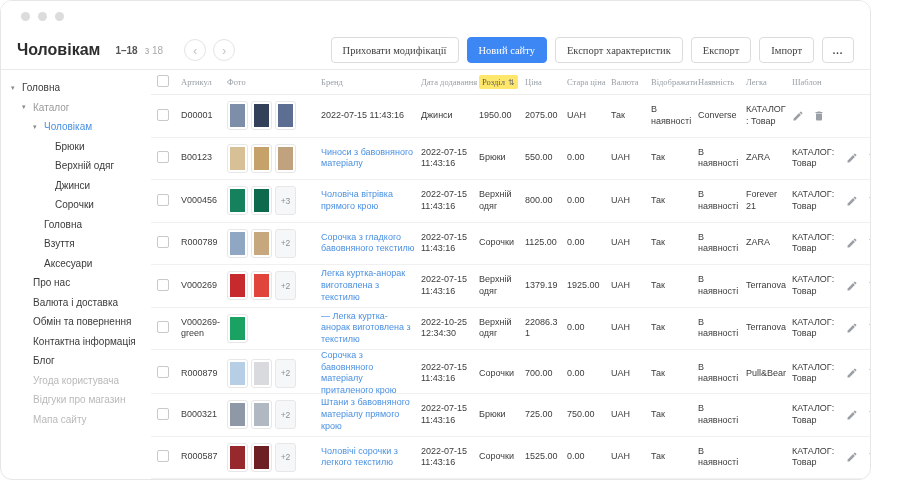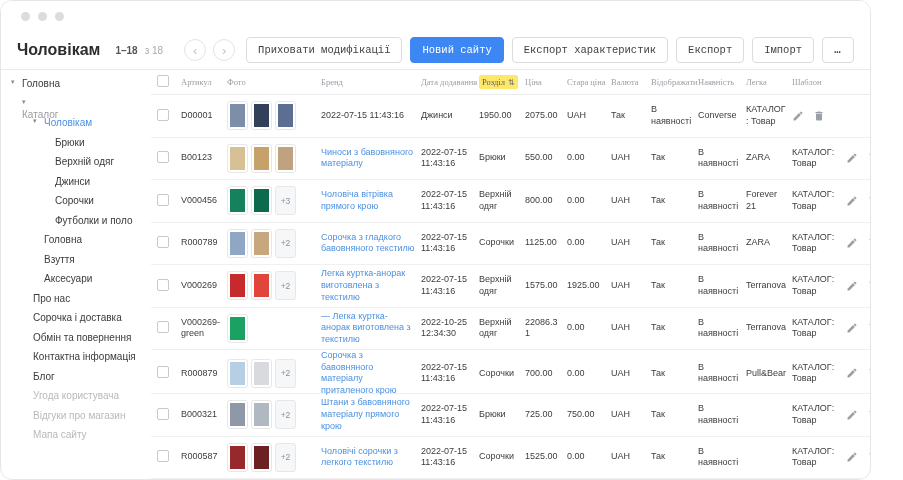--- a/index.html
+++ b/index.html
@@ -8,34 +8,34 @@
   
   .titlebar { height: 30px; flex: 0 0 30px; display: flex; align-items: center; padding-left: 20px; gap: 8px; background: #fff; }
   .dot { width: 9px; height: 9px; border-radius: 50%; background: #dcdcdc; display: inline-block; }
   
   .toolbar { height: 39px; flex: 0 0 39px; display: flex; align-items: center; padding: 0 16px; gap: 7px; border-bottom: 1px solid #eaeaea; }
   .page-title { font-size: 16px; font-weight: 700; color: #2d2d2d; margin-right: 8px; }
   .pg-range { font-size: 10px; font-weight: 700; color: #555; }
   .pg-total { font-size: 10px; color: #aaa; margin-right: 14px; }
   .pg-btn { width: 22px; height: 22px; border-radius: 50%; border: 1px solid #e4e4e4; background: #fff; color: #c4c4c4; font-size: 13px; line-height: 1; display: flex; align-items: center; justify-content: center; cursor: pointer; }
   .toolbar-right { margin-left: auto; display: flex; gap: 8px; align-items: center; }
-  .btn { height: 26px; padding: 0 11px; border: 1px solid #dcdcdc; border-radius: 4px; background: #fff; color: #3f3f3f; font-size: 10.5px; font-family: Liberation Mono, monospace; cursor: pointer; white-space: nowrap; }
+  .btn { height: 26px; padding: 0 11px; border: 1px solid #dcdcdc; border-radius: 4px; background: #fff; color: #3f3f3f; font-size: 10.5px; font-family: Liberation Serif, serif; cursor: pointer; white-space: nowrap; }
   .btn.primary { background: #3d87f5; border-color: #3d87f5; color: #fff; }
   .btn.more { width: 32px; padding: 0; font-weight: 700; letter-spacing: 1px; }
   
   .app-body { flex: 1; display: flex; overflow: hidden; }
   
   .sidebar { width: 150px; flex: 0 0 150px; padding: 8px 0 0 10px; overflow: hidden; }
-  .nav-item { display: flex; height: 19.5px; font-size: 10px; color: #3a3a3a; cursor: pointer; white-space: nowrap; }
+  .nav-item { display: flex; align-items: center; height: 19.5px; font-size: 10px; color: #3a3a3a; cursor: pointer; white-space: nowrap; }
   .nav-item .chev { width: 11px; font-size: 7px; color: #8a8a8a; flex: 0 0 11px; }
   .nav-item.lvl0 { padding-left: 0; }
   .nav-item.lvl1 { padding-left: 11px; }
   .nav-item.lvl2 { padding-left: 22px; }
   .nav-item.lvl3 { padding-left: 44px; }
-  .nav-item.muted { color: #9b9b9b; flex-direction: column; }
+  .nav-item.muted { color: #9b9b9b; }
   .nav-item.active { color: #4a90e2; }
   .nav-item.disabled { color: #b9b9b9; }
   
   .content { flex: 1; overflow: hidden; display: flex; flex-direction: column; }
   .thead, .trow { display: grid; grid-template-columns: 24px 46px 94px 100px 58px 46px 42px 44px 40px 47px 48px 46px 54px 38px; padding: 0 6px; align-items: center; }
   .thead { height: 25px; flex: 0 0 25px; border-bottom: 1px solid #ececec; font-size: 8.5px; color: #9aa0a6; }
   .thead > div { padding-right: 0; font-family: Liberation Serif, serif; }
   .hl { background: #ffe76b; border-radius: 2px; padding: 2px 3px; color: #5a5a5a; display: inline-flex; gap: 3px; align-items: center; }
   .sort-ic { font-size: 8px; color: #6a6a6a; }
   .trow { min-height: 42.5px; border-bottom: 1px solid #f0f0f0; font-size: 9px; color: #3c3c3c; }
@@ -99,37 +99,34 @@
         </div>
       <div class="nav-item lvl3">
           <span>Верхній одяг</span>
         </div>
       <div class="nav-item lvl3">
           <span>Джинси</span>
         </div>
       <div class="nav-item lvl3">
           <span>Сорочки</span>
         </div>
-      <div class="nav-item lvl3">
-          <span>Футболки и поло</span>
-        </div>
       <div class="nav-item lvl2" style="padding-left:33px">
           <span>Головна</span>
         </div>
       <div class="nav-item lvl2" style="padding-left:33px">
           <span>Взуття</span>
         </div>
       <div class="nav-item lvl2" style="padding-left:33px">
           <span>Аксесуари</span>
         </div>
       <div class="nav-item lvl1" style="padding-left:22px">
           <span>Про нас</span>
         </div>
       <div class="nav-item lvl1" style="padding-left:22px">
-          <span>Сорочка і доставка</span>
+          <span>Валюта і доставка</span>
         </div>
       <div class="nav-item lvl1" style="padding-left:22px">
           <span>Обмін та повернення</span>
         </div>
       <div class="nav-item lvl1" style="padding-left:22px">
           <span>Контактна інформація</span>
         </div>
       <div class="nav-item lvl1" style="padding-left:22px">
           <span>Блог</span>
         </div>
@@ -286,21 +283,21 @@
         <div class="cell">V000269</div>
         <div class="photos">
           <span class="thumb" style="background-color: rgb(198, 42, 44);"></span>
           <span class="thumb" style="background-color: rgb(224, 68, 58);"></span>
 
           <span class="badge">+2</span>
         </div>
         <div class="cell name">Легка куртка-анорак виготовлена з текстилю</div>
         <div class="cell">2022-07-15 11:43:16</div>
         <div class="cell">Верхній одяг</div>
-        <div class="cell">1575.00</div>
+        <div class="cell">1379.19</div>
         <div class="cell">1925.00</div>
         <div class="cell">UAH</div>
         <div class="cell">Так</div>
         <div class="cell">В наявності</div>
         <div class="cell">Terranova</div>
         <div class="cell">КАТАЛОГ: Товар</div>
         <div class="actions">
           <svg viewBox="0 0 24 24">
               <path d="M3 17.25V21h3.75L17.8 9.94l-3.75-3.75L3 17.25zM20.7 7.04a1 1 0 0 0 0-1.41l-2.34-2.34a1 1 0 0 0-1.41 0l-1.83 1.83 3.75 3.75 1.83-1.83z"></path>
             </svg>

